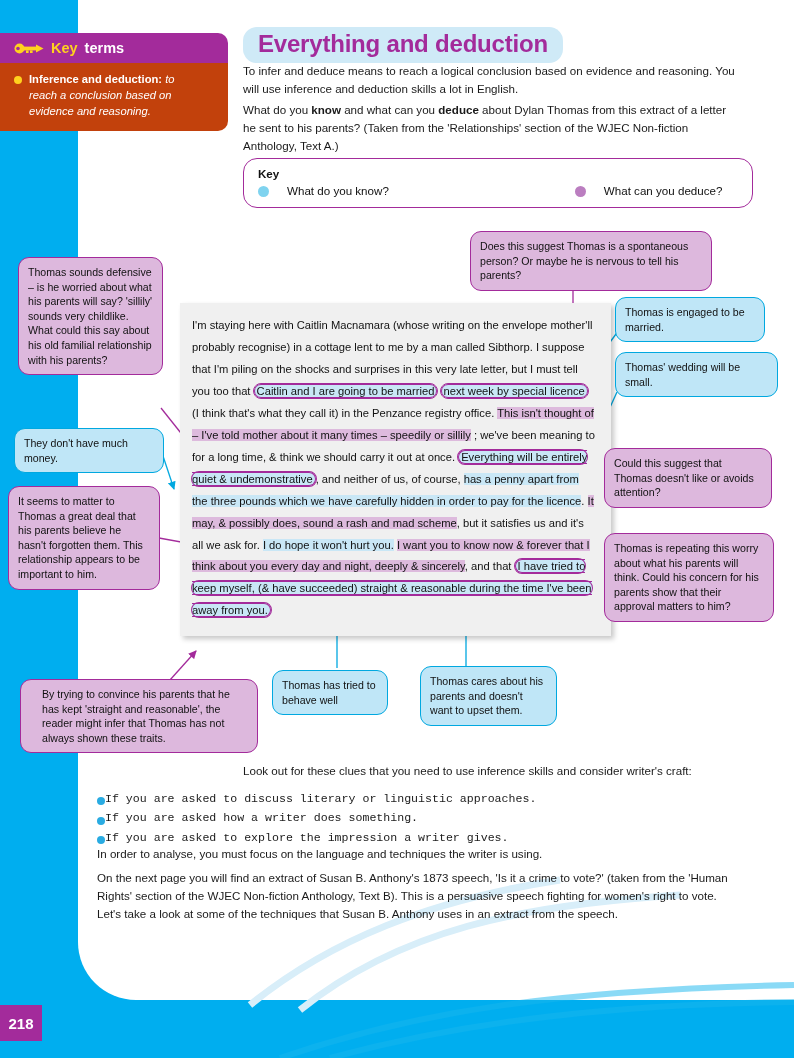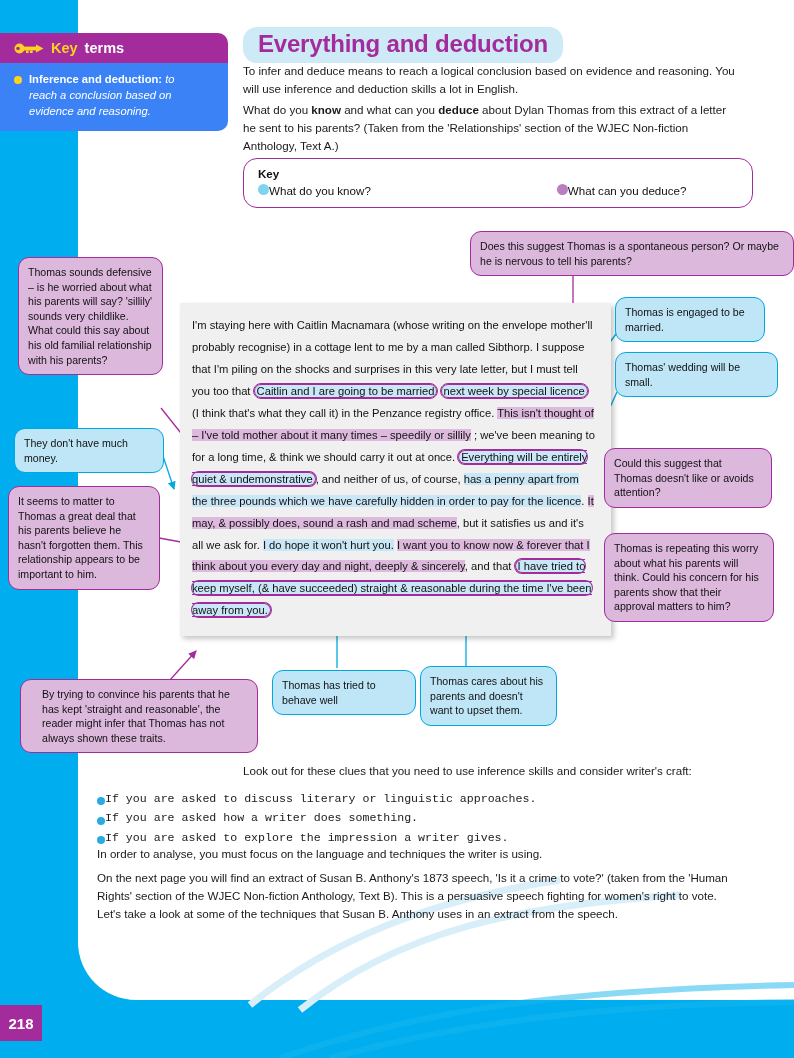--- a/index.html
+++ b/index.html
@@ -20,21 +20,21 @@
   #keyterms{position:absolute;left:0;top:33px;width:228px;}
   .kt-head{
     background:#a32b9b;color:#fff;
     padding:7px 10px 7px 14px;
     font-size:14.5px;font-weight:bold;
     display:flex;align-items:center;gap:7px;
     border-top-right-radius:10px;
   }
   .kt-key-word{color:#ffd21e;}
   .kt-body{
-    background:#3b82f6;color:#fff;
+    background:#c2410c;color:#fff;
     padding:9px 23px 11px 14px;
     font-size:11.2px;line-height:1.42;
     display:flex;gap:7px;
     border-bottom-right-radius:10px;
   }
   .kt-dot{width:8px;height:8px;border-radius:50%;background:#ffd21e;flex:0 0 8px;margin-top:4px;}
   .kt-term{font-weight:bold;}
   .kt-def{font-style:italic;}
   
   #title-wrap{position:absolute;left:243px;top:27px;}
@@ -51,21 +51,21 @@
   }
   .body-p b{font-weight:bold;}
   
   #key-legend{
     position:absolute;left:243px;top:158px;width:480px;
     border:1.4px solid #a32b9b;border-radius:14px;
     padding:8px 14px 10px 14px;
   }
   #key-legend .kl-title{font-size:11.6px;font-weight:bold;color:#111;margin-bottom:4px;}
   #key-legend .kl-row{display:flex;font-size:11.6px;color:#111;}
-  #key-legend .kl-item{display:flex;align-items:flex-start;gap:0;}
+  #key-legend .kl-item{display:flex;align-items:flex-end;gap:18px;}
   #key-legend .kl-item.second{margin-left:186px;}
   .dot-blue{width:11px;height:11px;border-radius:50%;background:#7fd3ef;flex:0 0 11px;}
   .dot-purple{width:11px;height:11px;border-radius:50%;background:#bb7ec0;flex:0 0 11px;}
   
   #extract{
     position:absolute;left:180px;top:303px;width:405px;
     background:#f0f0f0;
     box-shadow:3px 3px 5px rgba(0,0,0,.22);
     padding:12px 14px 14px 12px;
     font-size:11.2px;line-height:1.96;color:#111;
@@ -181,29 +181,29 @@
     <path d="M337,668 L337,612"></path>
     <path d="M466,668 L466,600"></path>
   </g>
 </svg>
 
 <div id="extract">
   <span>I'm staying here with Caitlin Macnamara (whose writing on the envelope mother'll probably recognise) in a cottage lent to me by a man called Sibthorp. I suppose that I'm piling on the shocks and surprises in this very late letter, but I must tell you too that </span><span class="hl-b ring">Caitlin and I are going to be married</span> <span class="hl-b ring">next week by special licence</span><span> (I think that's what they call it) in the Penzance registry office. </span><span class="hl-p">This isn't thought of – I've told mother about it many times – speedily or sillily</span><span> ; we've been meaning to for a long time, &amp; think we should carry it out at once. </span><span class="hl-b ring">Everything will be entirely quiet &amp; undemonstrative</span><span>, and neither of us, of course, </span><span class="hl-b">has a penny apart from the three pounds which we have carefully hidden in order to pay for the licence</span><span>. </span><span class="hl-p">It may, &amp; possibly does, sound a rash and mad scheme</span><span>, but it satisfies us and it's all we ask for. </span><span class="hl-b">I do hope it won't hurt you.</span> <span class="hl-p">I want  you to know now &amp; forever that I think about you every day and night, deeply &amp; sincerely</span><span>, and that </span><span class="hl-b ring">I have tried to keep myself, (&amp; have succeeded) straight &amp; reasonable during the time I've been away from you.</span>
 </div>
 
 <div class="callout purple" style="left:18px;top:257px;width:145px;">Thomas sounds defensive – is he worried about what his parents will say? 'sillily' sounds very childlike. What could this say about his old familial relationship with his parents?</div>
-<div class="callout purple" style="left:470px;top:231px;width:324px;">Does this suggest Thomas is a spontaneous person? Or maybe he is nervous to tell his parents?</div>
+<div class="callout purple" style="left:470px;top:231px;width:242px;">Does this suggest Thomas is a spontaneous person? Or maybe he is nervous to tell his parents?</div>
 <div class="callout blue" style="left:615px;top:297px;width:150px;">Thomas is engaged to be married.</div>
 <div class="callout blue" style="left:615px;top:352px;width:163px;">Thomas' wedding will be small.</div>
 <div class="callout blue" style="left:14px;top:428px;width:150px;">They don't have much money.</div>
 <div class="callout purple" style="left:604px;top:434px;width:168px;margin-top:14px;">Could this suggest that Thomas doesn't like or avoids attention?</div>
 <div class="callout purple" style="left:8px;top:486px;width:152px;">It seems to matter to Thomas a great deal that his parents believe he hasn't forgotten them. This relationship appears to be important to him.</div>
 <div class="callout purple" style="left:604px;top:533px;width:170px;">Thomas is repeating this worry about what his parents will think. Could his concern for his parents show that their approval matters to him?</div>
 <div class="callout purple" style="left:20px;top:679px;width:238px;padding-left:21px;">By trying to convince his parents that he has kept 'straight and reasonable', the reader might infer that Thomas has not always shown these traits.</div>
-<div class="callout blue" style="left:272px;top:670px;width:144px;">Thomas has tried to behave well</div>
+<div class="callout blue" style="left:272px;top:670px;width:116px;">Thomas has tried to behave well</div>
 <div class="callout blue" style="left:420px;top:666px;width:137px;">Thomas cares about his parents and doesn't want to upset them.</div>
 
 <div class="body-p" style="left:243px;top:762px;width:500px;">Look out for these clues that you need to use inference skills and consider writer's craft:</div>
 
 <div class="blist" style="left:97px;top:790px;width:640px;">
   <div class="li">
       <span class="bd"></span>
       <span>If you are asked to discuss literary or linguistic approaches.</span>
     </div>
   <div class="li">

